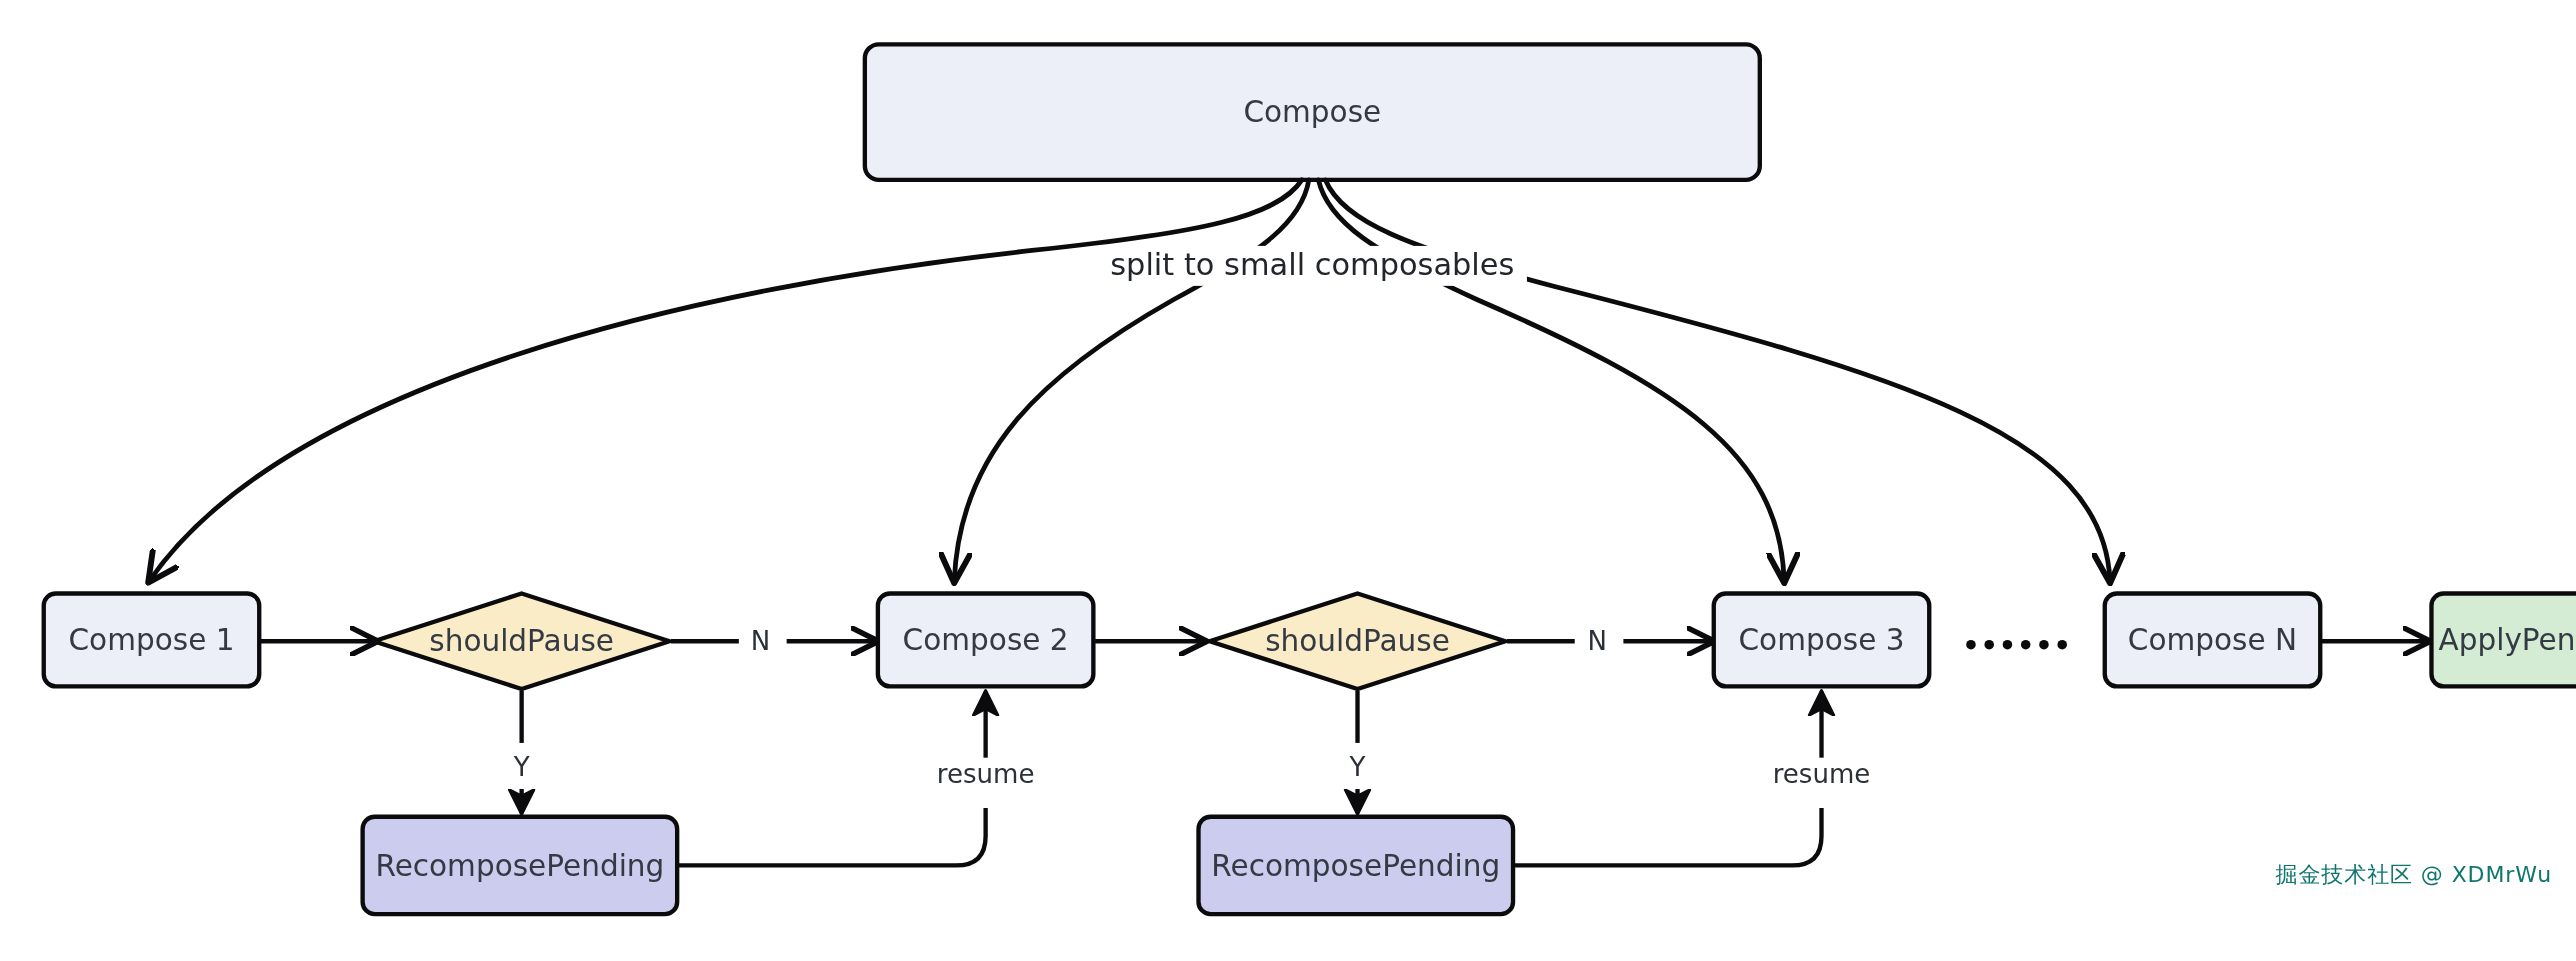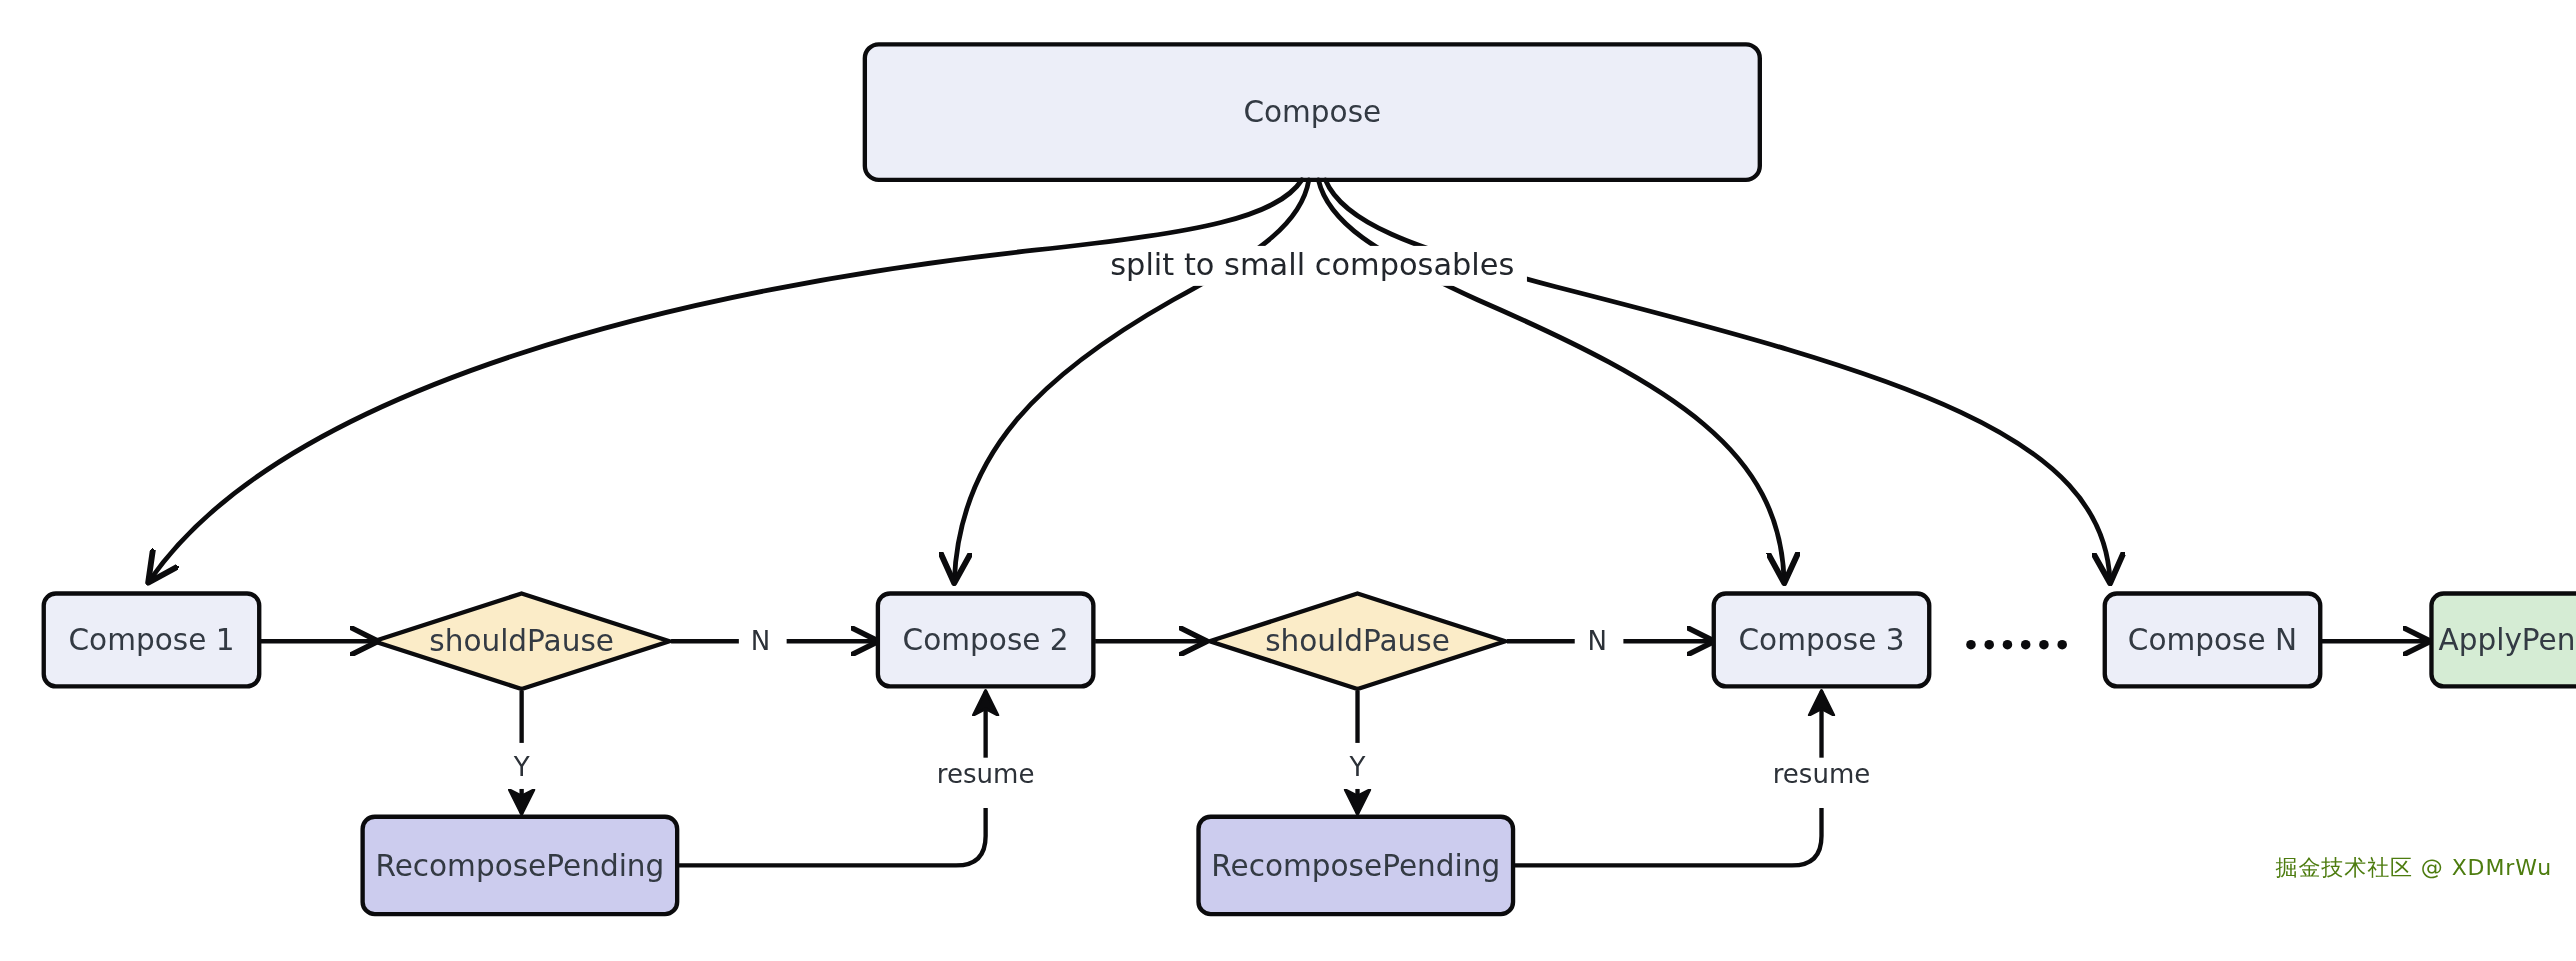--- a/index.html
+++ b/index.html
@@ -64,24 +64,24 @@
     fill: #22262c;
     text-anchor: middle;
     dominant-baseline: middle;
   }
   .ellipsis-dot {
     fill: #0b0b0d;
   }
   .watermark {
     position: absolute;
     right: 24px;
-    bottom: 22px;
+    bottom: 15px;
     font-family: "DejaVu Sans", sans-serif;
     font-size: 22px;
-    color: #4d7c0f;
+    color: #0f766e;
     letter-spacing: 0.9px;
     white-space: nowrap;
     user-select: none;
   }
 </style>
 </head>
 <body>
 
 <div id="diagram-root">
 

